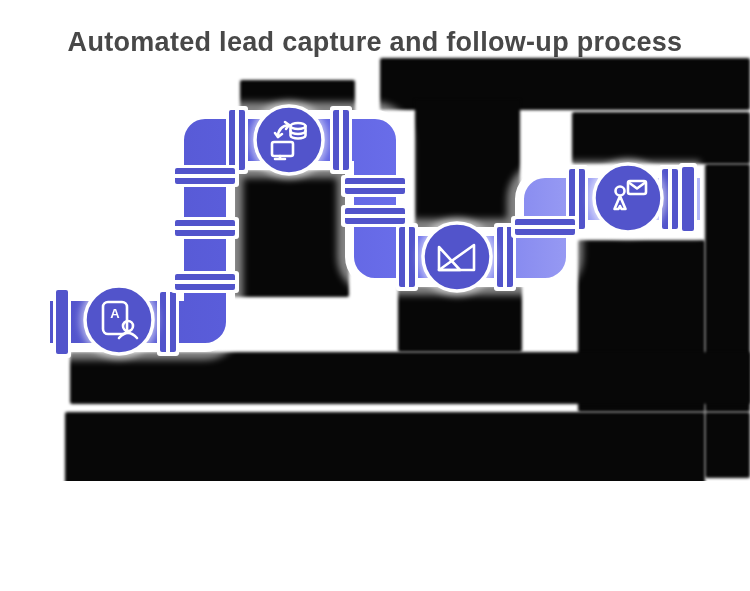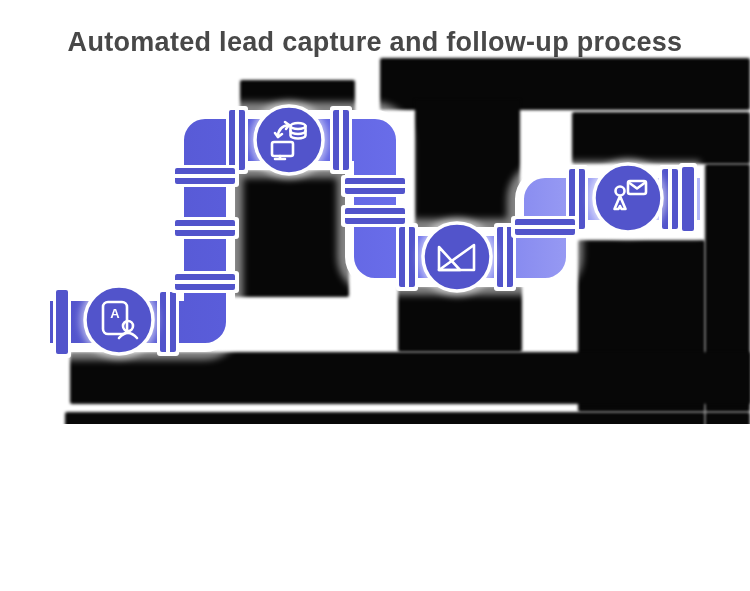--- a/index.html
+++ b/index.html
@@ -1,16 +1,16 @@
 <!DOCTYPE html>
 <html><head>
 <meta charset="utf-8">
 <style>
   html,body{margin:0;padding:0;background:#ffffff;}
-  #stage{position:relative;width:750px;height:424px;background:#ffffff;overflow:hidden;
+  #stage{position:relative;width:750px;height:481px;background:#ffffff;overflow:hidden;
          font-family:"Liberation Sans",sans-serif;}
   #title{position:absolute;top:27px;left:0;width:100%;margin:0;text-align:center;
          font-size:27px;font-weight:bold;color:#484848;letter-spacing:.3px;}
   .blob{position:absolute;background:#070707;filter:blur(1.6px);border-radius:2px;}
   svg{position:absolute;left:0;top:0;}
   .icon{stroke:#fff;stroke-width:2.6;fill:none;stroke-linecap:round;stroke-linejoin:round;}
 </style>
 </head>
 <body>
 

